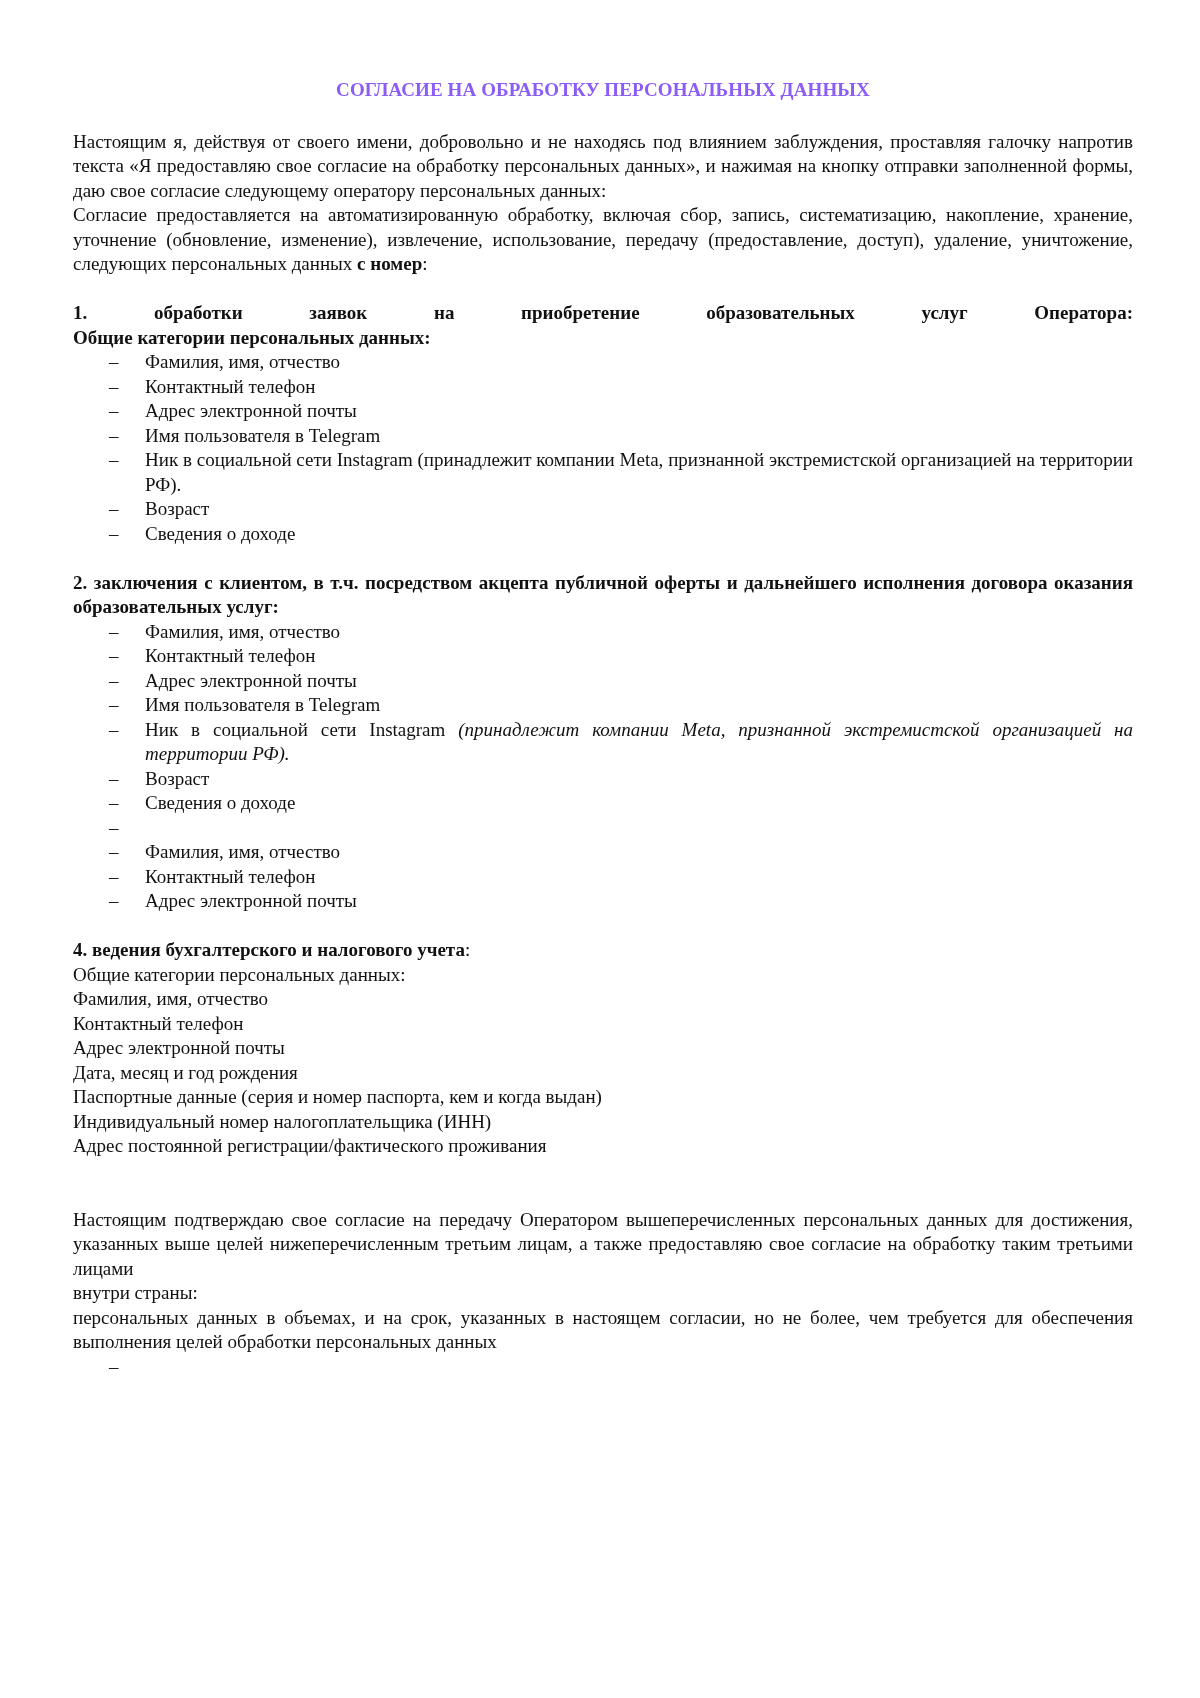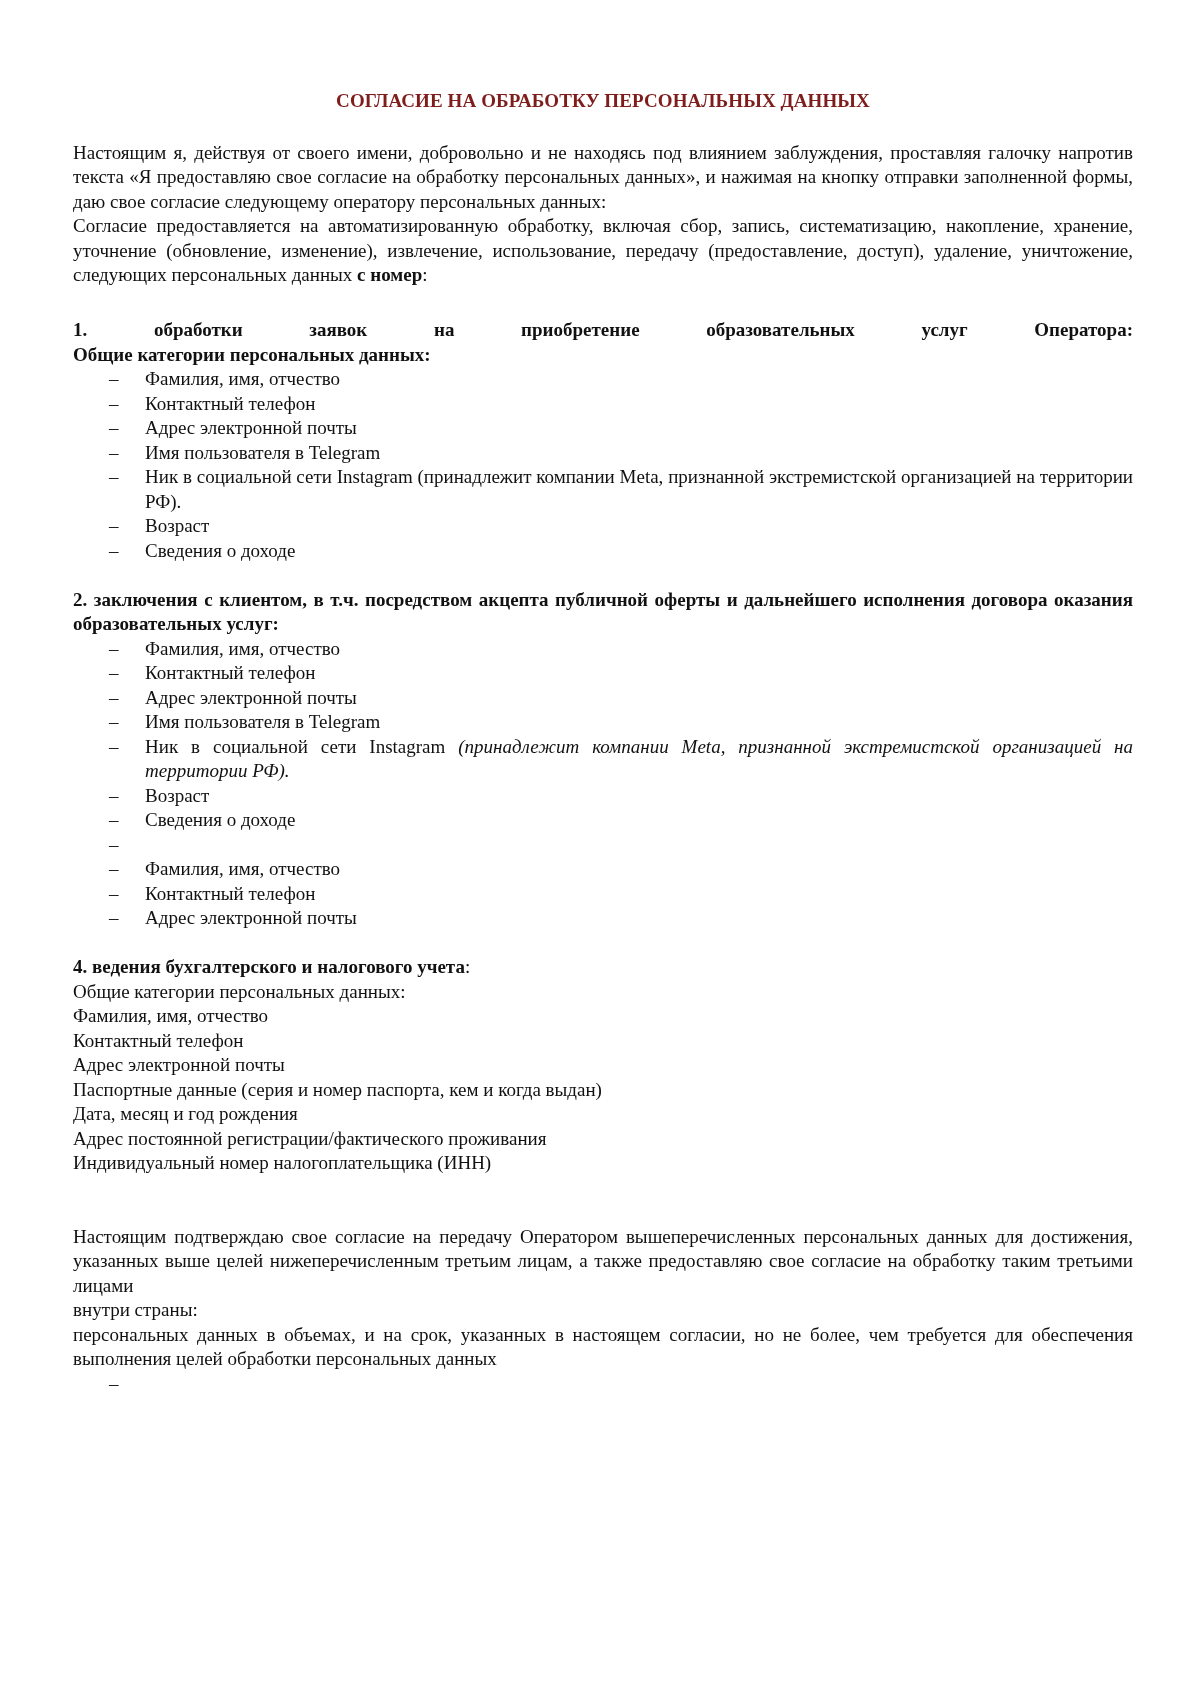--- a/index.html
+++ b/index.html
@@ -3,29 +3,29 @@
 <meta charset="utf-8">
 <style>
   html, body { margin: 0; padding: 0; background: #ffffff; }
   body { width: 1200px; height: 1698px; overflow: hidden; position: relative; }
   .page {
     position: absolute; left: 73px; top: 72px; width: 1060px;
     font-family: "Liberation Serif", "DejaVu Serif", serif;
     font-size: 19px; line-height: 24.5px; color: #111111;
   }
   .title {
-    text-align: center; font-weight: bold; color: #7f1d1d;
-    font-size: 19px; letter-spacing: 0.1px; margin: 17px 0 27px 0;
+    text-align: center; font-weight: bold; color: #8b5cf6;
+    font-size: 19px; letter-spacing: 0.1px; margin: 6px 0 27px 0;
   }
   p { margin: 0; text-align: justify; }
   .bold { font-weight: bold; }
   .italic { font-style: italic; }
   .blank { height: 24.5px; }
   .blank2 { height: 49px; }
-  .justify-last { text-align: justify; text-align-last: justify; margin-top: 6px; }
+  .justify-last { text-align: justify; text-align-last: justify; }
   ul.dash { list-style: none; margin: 0; padding: 0; }
   ul.dash li { position: relative; padding-left: 72px; text-align: justify; }
   ul.dash li .dash-mark { position: absolute; left: 36px; top: 0; }
   .plain-line { display: block; }
 </style>
 </head>
 <body>
 
 <div class="page">
 
@@ -79,24 +79,24 @@
   </section>
 
   <div class="blank"></div>
 
   <section>
     <p><span class="bold">4. ведения бухгалтерского и налогового учета</span><span>:</span></p>
     <span class="plain-line">Общие категории персональных данных:</span>
     <span class="plain-line">Фамилия, имя, отчество</span>
     <span class="plain-line">Контактный телефон</span>
     <span class="plain-line">Адрес электронной почты</span>
+    <span class="plain-line">Дата, месяц и год рождения</span>
     <span class="plain-line">Паспортные данные (серия и номер паспорта, кем и когда выдан)</span>
-    <span class="plain-line">Дата, месяц и год рождения</span>
+    <span class="plain-line">Индивидуальный номер налогоплательщика (ИНН)</span>
     <span class="plain-line">Адрес постоянной регистрации/фактического проживания</span>
-    <span class="plain-line">Индивидуальный номер налогоплательщика (ИНН)</span>
   </section>
 
   <div class="blank2"></div>
 
   <section>
     <p>Настоящим подтверждаю свое согласие на передачу Оператором вышеперечисленных персональных данных для достижения, указанных выше целей нижеперечисленным третьим лицам, а также предоставляю свое согласие на обработку таким третьими лицами</p>
     <p>внутри страны:</p>
     <p>персональных данных в объемах, и на срок, указанных в настоящем согласии, но не более, чем требуется для обеспечения выполнения целей обработки персональных данных</p>
     <ul class="dash">
       <li><span class="dash-mark">–</span></li>

